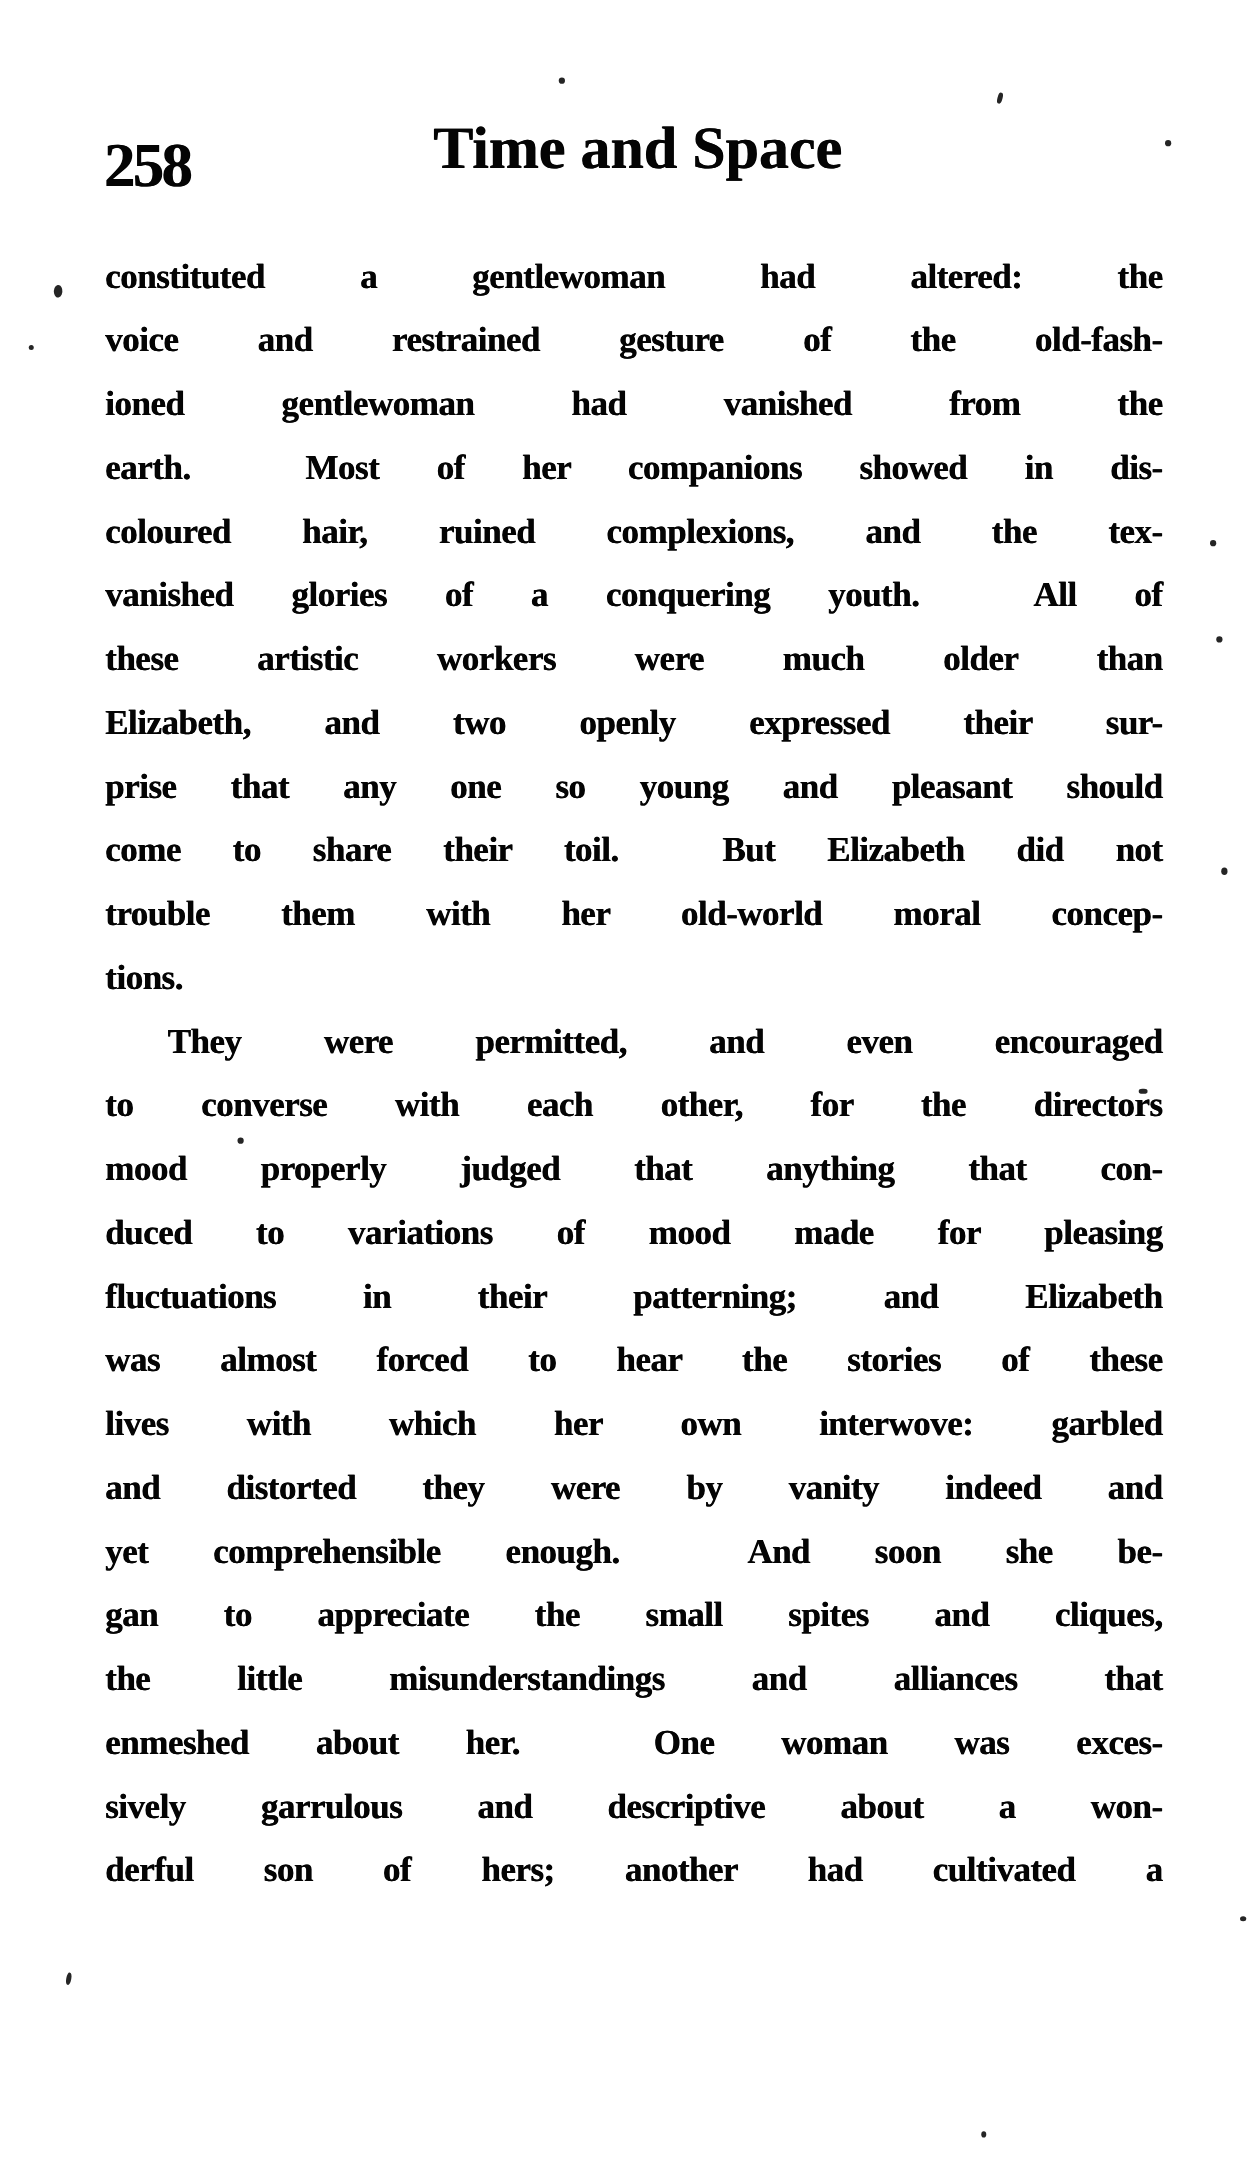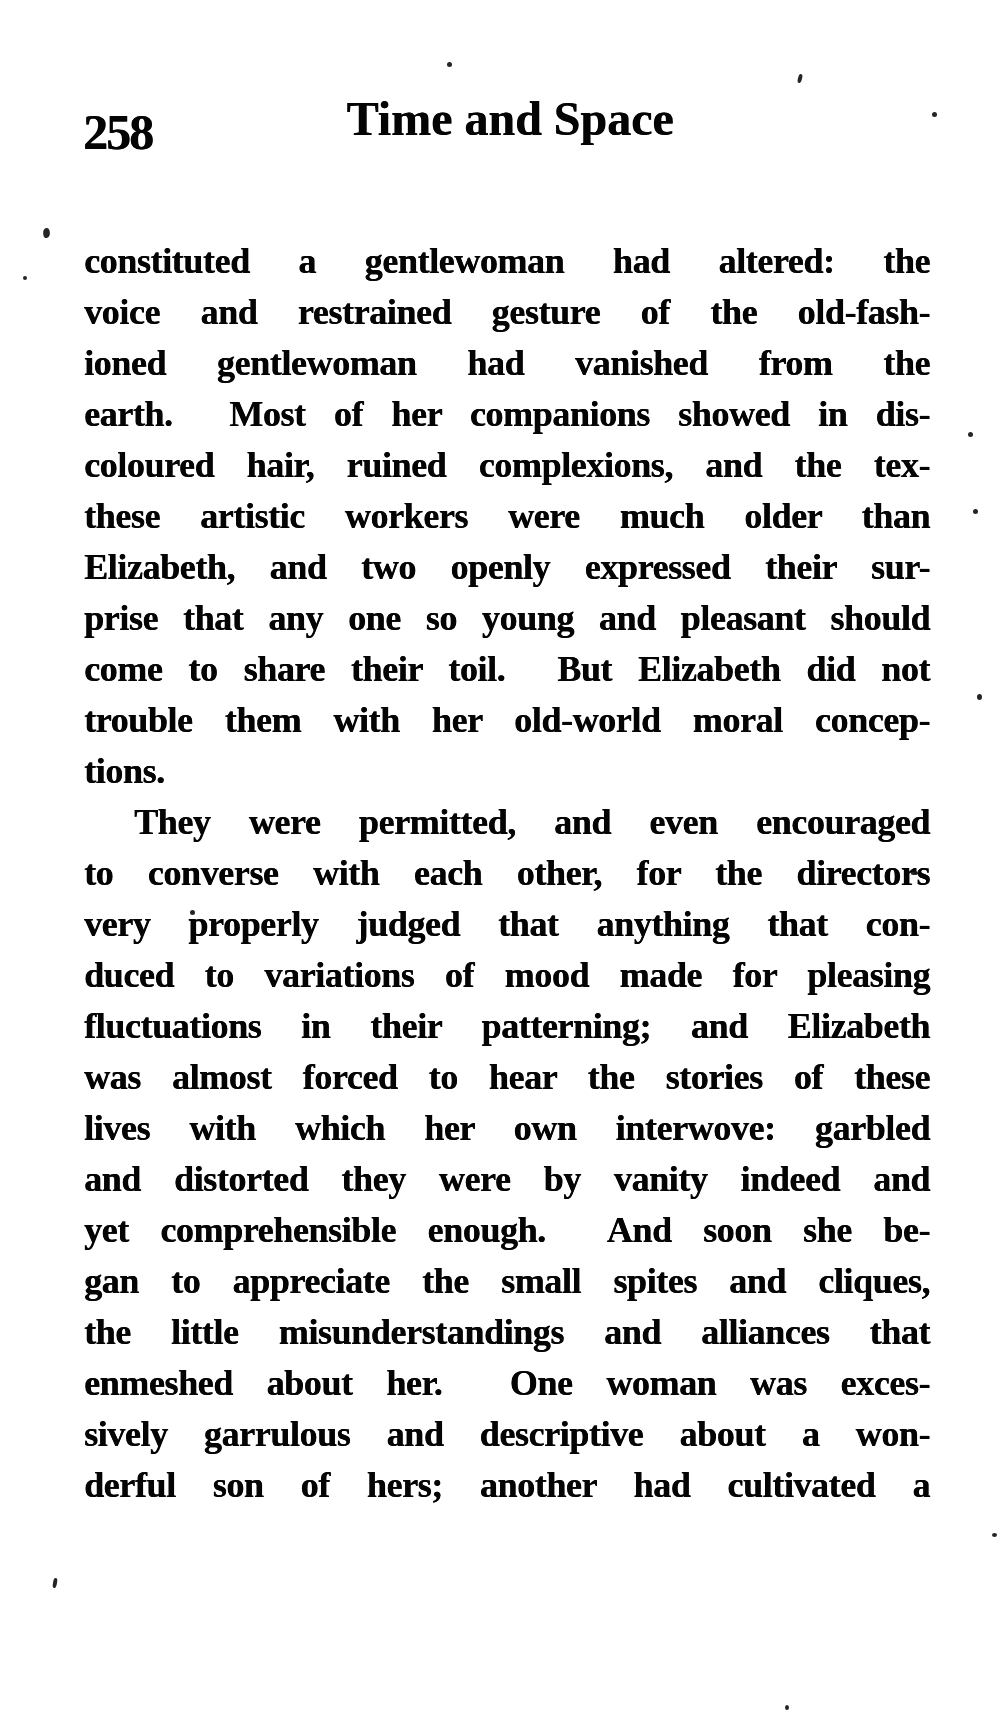--- a/index.html
+++ b/index.html
@@ -19,24 +19,23 @@
     text-shadow:0.5px 0 0 currentColor;
   }
   .title{
     position:absolute;left:510px;top:91px;
     transform:translateX(-50%);
     font-size:48px;font-weight:700;white-space:nowrap;
     text-shadow:0.5px 0 0 currentColor;
   }
   .textblock{
     position:absolute;left:84px;top:196px;width:846px;
-    font-size:36px;font-weight:700;line-height:51px;
+    font-size:28px;font-weight:700;line-height:51px;
     letter-spacing:-0.4px;word-spacing:-4px;
     text-shadow:0.4px 0 0 currentColor;
-    margin-top:40px;
   }
   .line{
     height:51px;
     text-align:justify;
     text-align-last:justify;
     text-justify:inter-word;
   }
   .line.para-end{text-align-last:left;}
   .line.para-start{padding-left:50px;box-sizing:border-box;}
   .speck{position:absolute;background:#121212;opacity:.92;}
@@ -50,29 +49,30 @@
     <span class="pagenum">258</span>
     <span class="title">Time and Space</span>
   </div>
 
   <div class="textblock">
       <div class="line">constituted a gentlewoman had altered: the</div>
       <div class="line">voice and restrained gesture of the old-fash-</div>
       <div class="line">ioned gentlewoman had vanished from the</div>
       <div class="line">earth.&nbsp; Most of her companions showed in dis-</div>
       <div class="line">coloured hair, ruined complexions, and the tex-</div>
+      <div class="line">vanished glories of a conquering youth.&nbsp; All of</div>
       <div class="line">these artistic workers were much older than</div>
       <div class="line">Elizabeth, and two openly expressed their sur-</div>
       <div class="line">prise that any one so young and pleasant should</div>
       <div class="line">come to share their toil.&nbsp; But Elizabeth did not</div>
       <div class="line">trouble them with her old-world moral concep-</div>
       <div class="line para-end">tions.</div>
       <div class="line para-start">They were permitted, and even encouraged</div>
       <div class="line">to converse with each other, for the directors</div>
-      <div class="line">very properly judged that anything that con-</div>
+      <div class="line">mood properly judged that anything that con-</div>
       <div class="line">duced to variations of mood made for pleasing</div>
       <div class="line">fluctuations in their patterning; and Elizabeth</div>
       <div class="line">was almost forced to hear the stories of these</div>
       <div class="line">lives with which her own interwove: garbled</div>
       <div class="line">and distorted they were by vanity indeed and</div>
       <div class="line">yet comprehensible enough.&nbsp; And soon she be-</div>
       <div class="line">gan to appreciate the small spites and cliques,</div>
       <div class="line">the little misunderstandings and alliances that</div>
       <div class="line">enmeshed about her.&nbsp; One woman was exces-</div>
       <div class="line">sively garrulous and descriptive about a won-</div>

